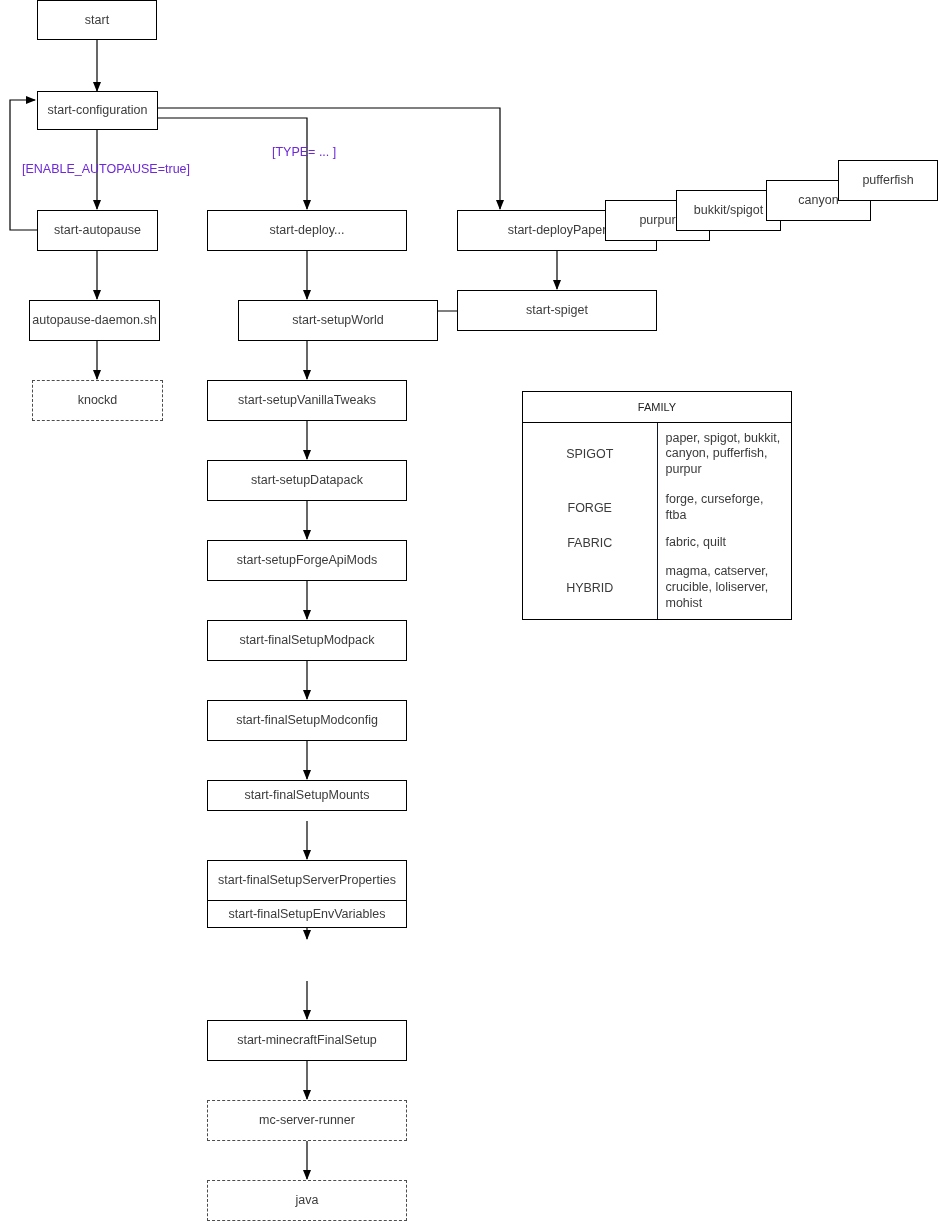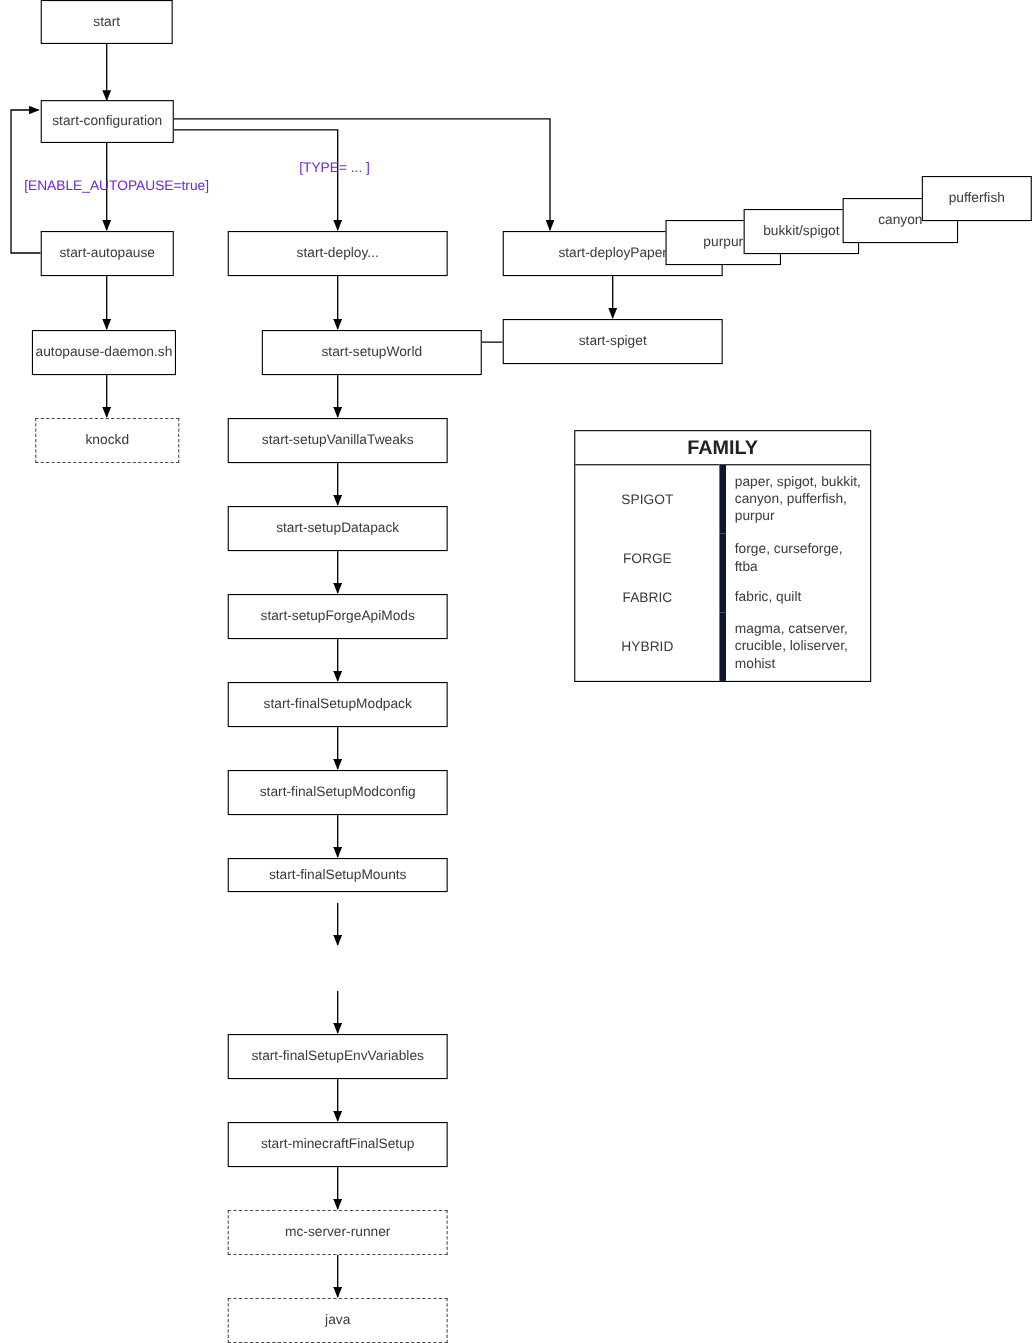--- a/index.html
+++ b/index.html
@@ -41,36 +41,36 @@
     background:#ffffff;
   }
   .legend-table{
     border-collapse:collapse;
     width:100%;
     height:100%;
     table-layout:fixed;
   }
   .legend-table th{
     border-bottom:1px solid #000000;
-    font-size:18px;
-    font-weight:bold;
+    font-size:11px;
+    font-weight:normal;
     color:#222222;
     height:28px;
     text-align:center;
   }
   .legend-table td{
     font-size:12.5px;
     color:#3b3b3b;
     vertical-align:middle;
     padding:4px 8px;
     margin-top:10px;
   }
   .legend-table td.fam-name{
     width:90px;
-    border-right:6px solid #0f172a;
+    border-right:1px solid #0f172a;
     text-align:center;
     padding:4px 2px;
   }
   .legend-table td.fam-members{
     text-align:left;
     line-height:1.25;
   }
 </style>
 </head>
 <body>
@@ -150,22 +150,23 @@
   <div class="node" style="left:207px;top:460px;width:200px;height:41px;">start-setupDatapack</div>
 
   <div class="node" style="left:207px;top:540px;width:200px;height:41px;">start-setupForgeApiMods</div>
 
   <div class="node" style="left:207px;top:620px;width:200px;height:41px;">start-finalSetupModpack</div>
 
   <div class="node" style="left:207px;top:700px;width:200px;height:41px;">start-finalSetupModconfig</div>
 
   <div class="node" style="left:207px;top:780px;width:200px;height:31px;">start-finalSetupMounts</div>
 
-
-  <div class="node" style="left:207px;top:940px;width:200px;height:41px;">start-finalSetupEnvVariables</div>
+  <div class="node" style="left:207px;top:860px;width:200px;height:41px;">start-finalSetupServerProperties</div>
+
+  <div class="node" style="left:207px;top:900px;width:200px;height:28px;">start-finalSetupEnvVariables</div>
 
   <div class="node" style="left:207px;top:1020px;width:200px;height:41px;">start-minecraftFinalSetup</div>
 
   <div class="node dashed" style="left:207px;top:1100px;width:200px;height:41px;">mc-server-runner</div>
 
   <div class="node dashed" style="left:207px;top:1180px;width:200px;height:41px;">java</div>
 
   <div class="edge-label" style="left:22px;top:162px;">[ENABLE_AUTOPAUSE=true]</div>
 
   <div class="edge-label" style="left:272px;top:145px;">[TYPE= ... ]</div>

